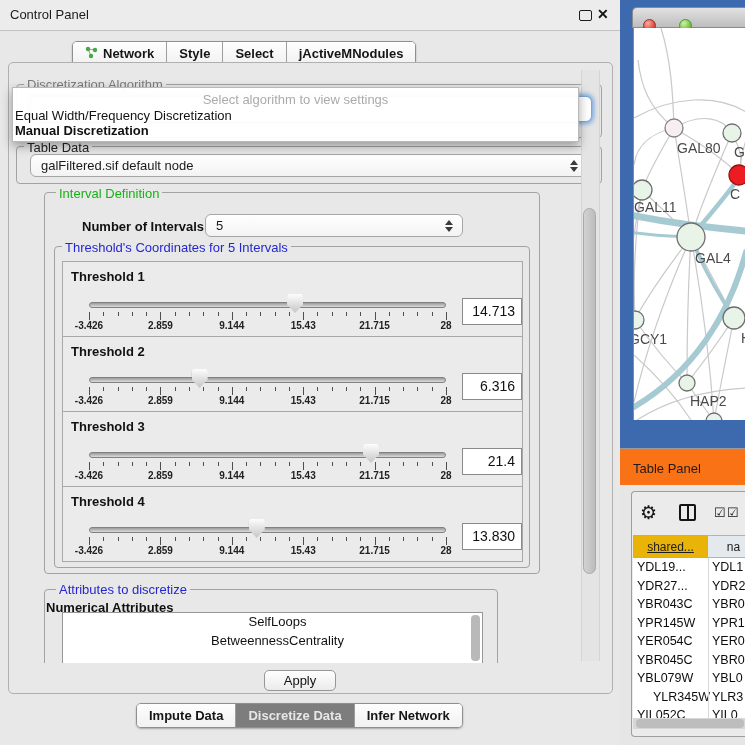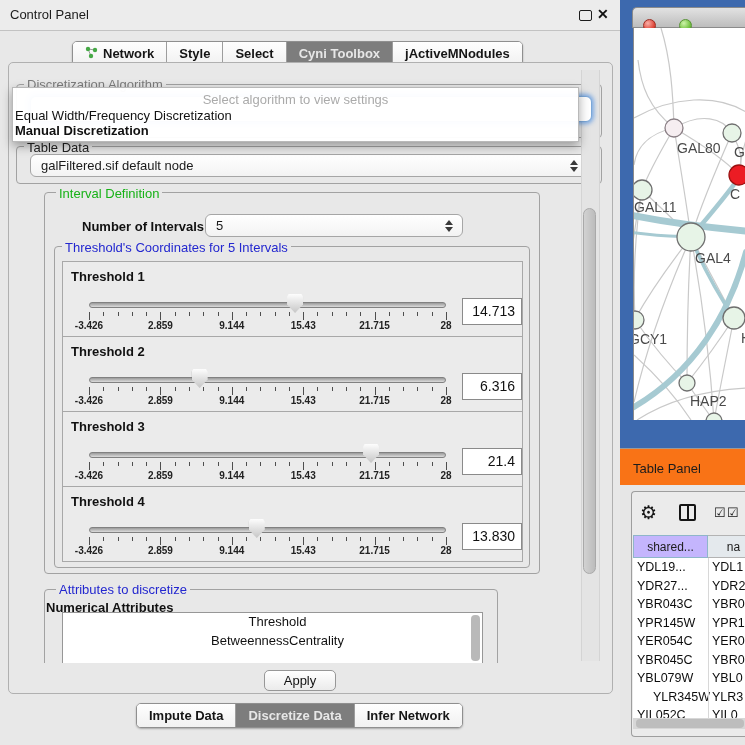--- a/index.html
+++ b/index.html
@@ -105,23 +105,20 @@
             <circle cx="6" cy="10" r="2.2" fill="#45a845"></circle>
         </svg>
       </span>
       <span>Network</span>
     </div>
     <div class="tab">
         <span>Style</span>
       </div>
     <div class="tab">
         <span>Select</span>
-      </div>
-    <div class="tab sel">
-        <span>Cyni Toolbox</span>
       </div>
     <div class="tab">
         <span>jActiveMNodules</span>
       </div>
   </div>
 
   <div class="abs outerpanel"></div>
 
   <div class="abs group" style="left:16px;top:84px;width:584px;height:52px;"></div>
   <div class="gtitle dim" style="left:24px;top:77px;">Discretization Algorithm</div>
@@ -327,21 +324,21 @@
         <div class="vbox">13.830</div>
       </div>
     </div>
 
   <div class="abs attrclip">
     <div class="group" style="position:absolute;left:4px;top:13px;width:452px;height:120px;"></div>
     <div class="gtitle blue" style="left:16px;top:6px;">Attributes to discretize</div>
     <div style="position:absolute;left:6px;top:24px;font-size:13px;font-weight:bold;color:#111;">Numerical Attributes</div>
     <div class="listbox">
       <div id="attr-items">
-          <div class="listitem">Threshold</div>
+          <div class="listitem">SelfLoops</div>
           <div class="listitem">BetweennessCentrality</div>
         </div>
       <div class="lscroll"></div>
     </div>
   </div>
 
   <div class="abs vscrolltrack"></div>
   <div class="abs vscrollthumb"></div>
 
   <div class="abs btn">Apply</div>
@@ -432,21 +429,21 @@
   <div class="abs tpbody"></div>
   <div class="abs tpcontainer"></div>
 
   <div class="gear abs">⚙</div>
   <div class="splitic">
       <div></div>
     </div>
   <div class="cbic" style="left:714px;">☑</div>
   <div class="cbic" style="left:727px;">☑</div>
 
-  <div class="thcell" style="left:633px;width:75px;background:#c4b5fd;border:1px solid #8fb6ca;">shared...</div>
+  <div class="thcell" style="left:633px;width:75px;background:#eab308;border:1px solid #8fb6ca;text-decoration:underline;">shared...</div>
   <div class="thcell" style="left:708px;width:52px;background:#e4e9ed;border:1px solid #b3b3b3;border-left:none;">na</div>
 
   <div class="abs tbodybg"></div>
   <div id="table-rows">
       <div class="trow" style="top: 558px;">
         <span style="left: 4px;">YDL19...</span>
         <span style="left: 79px;">YDL1</span>
       </div>
       <div class="trow" style="top: 576.55px;">
         <span style="left: 4px;">YDR27...</span>

